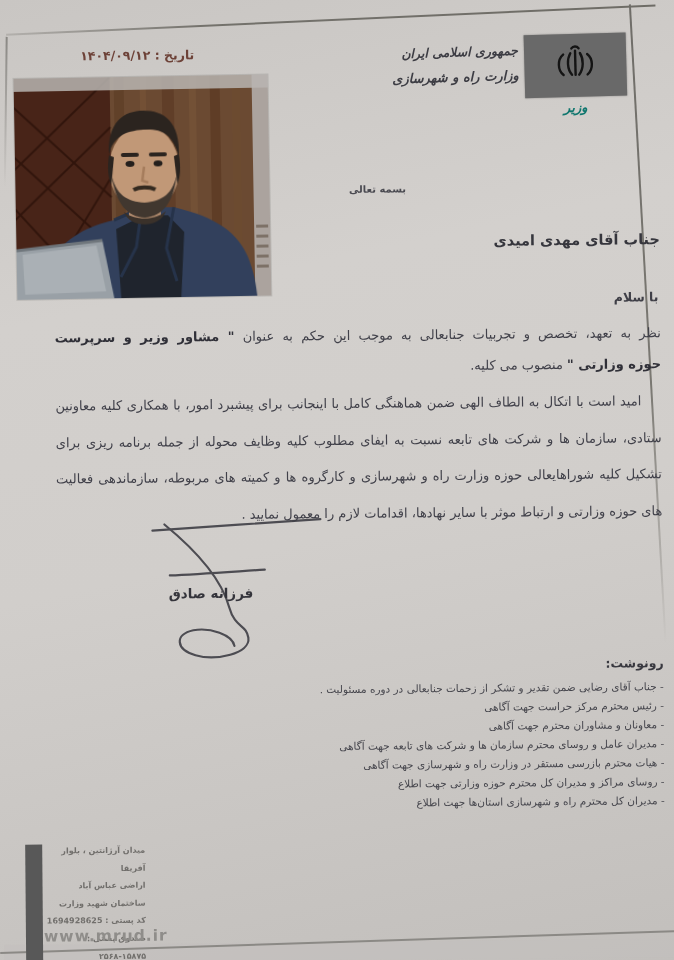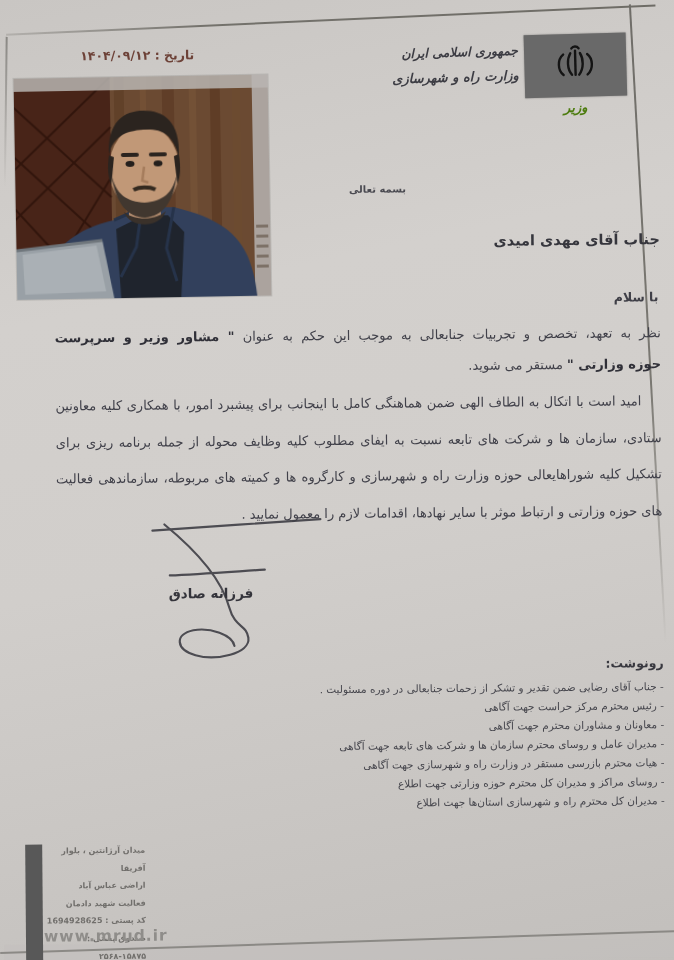--- a/index.html
+++ b/index.html
@@ -21,21 +21,21 @@
   .below-band{left:0;top:942px;width:674px;height:18px;background:#c3c0bd;opacity:.55;}
 
   
   .date{left:48px;top:46px;width:150px;text-align:right;font-size:12.5px;font-weight:700;color:#6d4238;letter-spacing:.3px;}
 
   
   .emblem-box{left:528px;top:36px;width:102px;height:63px;background:#696969;box-shadow:0 0 2px rgba(0,0,0,.35);transform:rotate(-1deg);display:flex;align-items:center;justify-content:center;}
   .head-titles{left:368px;top:42px;width:154px;text-align:right;font-style:italic;color:#3d3d44;transform:rotate(-1.2deg);}
   .head-titles .l1{font-size:12.5px;font-weight:700;line-height:24px;}
   .head-titles .l2{font-size:13px;font-weight:700;line-height:26px;}
-  .minister{left:528px;top:102px;width:102px;text-align:center;font-style:italic;font-weight:700;font-size:13px;color:#4d7c0f;}
+  .minister{left:528px;top:102px;width:102px;text-align:center;font-style:italic;font-weight:700;font-size:13px;color:#0f766e;}
 
   
   .photo{left:18px;top:75px;width:254px;height:221px;filter:blur(.3px);box-shadow:0 0 0 1px rgba(120,118,114,.25);transform:rotate(-.5deg);}
 
   
   .besmellah{left:320px;top:184px;width:120px;text-align:center;font-size:10px;font-weight:600;color:#4a4a51;}
   .recipient{left:330px;top:234px;width:332px;text-align:right;font-size:14.5px;font-weight:700;color:#36363d;}
   .salutation{left:500px;top:292px;width:160px;text-align:right;font-size:12.5px;font-weight:600;}
   .para{left:56px;width:606px;font-size:13px;color:#41414a;}
   .p1{top:320px;line-height:31px;text-align:right;}
@@ -143,21 +143,21 @@
   <div class="abs recipient rtl">جناب آقای مهدی امیدی</div>
   <div class="abs salutation rtl ink">با سلام</div>
 
   <div class="abs para p1 rtl">
     <div class="jline">
       <span>نظر به تعهد، تخصص و تجربیات جنابعالی به موجب این حکم به عنوان</span>
       <b>" مشاور وزیر و سرپرست</b>
     </div>
     <div class="p2e">
       <b>حوزه وزارتی "</b>
-      <span>مستقر می شوید.</span>
+      <span>منصوب می کلیه.</span>
     </div>
   </div>
 
   <div class="abs para p2 rtl">امید است با اتکال به الطاف الهی ضمن هماهنگی کامل با اینجانب برای پیشبرد امور، با همکاری کلیه معاونین ستادی، سازمان ها و شرکت های تابعه نسبت به ایفای مطلوب کلیه وظایف محوله از جمله برنامه ریزی برای تشکیل کلیه شوراهایعالی حوزه وزارت راه و شهرسازی و کارگروه ها و کمیته های مربوطه، سازماندهی فعالیت های حوزه وزارتی و ارتباط موثر با سایر نهادها، اقدامات لازم را معمول نمایید .</div>
 
   <div class="abs sig">
     <svg width="240" height="160" viewBox="0 0 240 160">
       <g stroke="#3f3f46" stroke-width="2.2" fill="none" stroke-linecap="round">
         <path d="M208,13 C160,16 86,20 40,23"></path>
         <path d="M152,63 C116,65 84,67 57,68"></path>
@@ -175,19 +175,19 @@
     <div>- مدیران عامل و روسای محترم سازمان ها و شرکت های تابعه جهت آگاهی</div>
     <div>- هیات محترم بازرسی مستقر در وزارت راه و شهرسازی جهت آگاهی</div>
     <div>- روسای مراکز و مدیران کل محترم حوزه وزارتی جهت اطلاع</div>
     <div>- مدیران کل محترم راه و شهرسازی استان‌ها جهت اطلاع</div>
   </div>
 
   <div class="abs f-bar"></div>
   <div class="abs f-addr rtl">
     <div>میدان آرژانتین ، بلوار آفریقا</div>
     <div>اراضی عباس آباد</div>
-    <div>فعالیت شهید دادمان</div>
+    <div>ساختمان شهید وزارت</div>
     <div>کد پستی : 1694928625</div>
     <div>صندوق پستی : ۱۵۸۷۵-۲۵۶۸</div>
   </div>
   <div class="abs f-web">www.mrud.ir</div>
 
 </div>
 
 </body></html>

